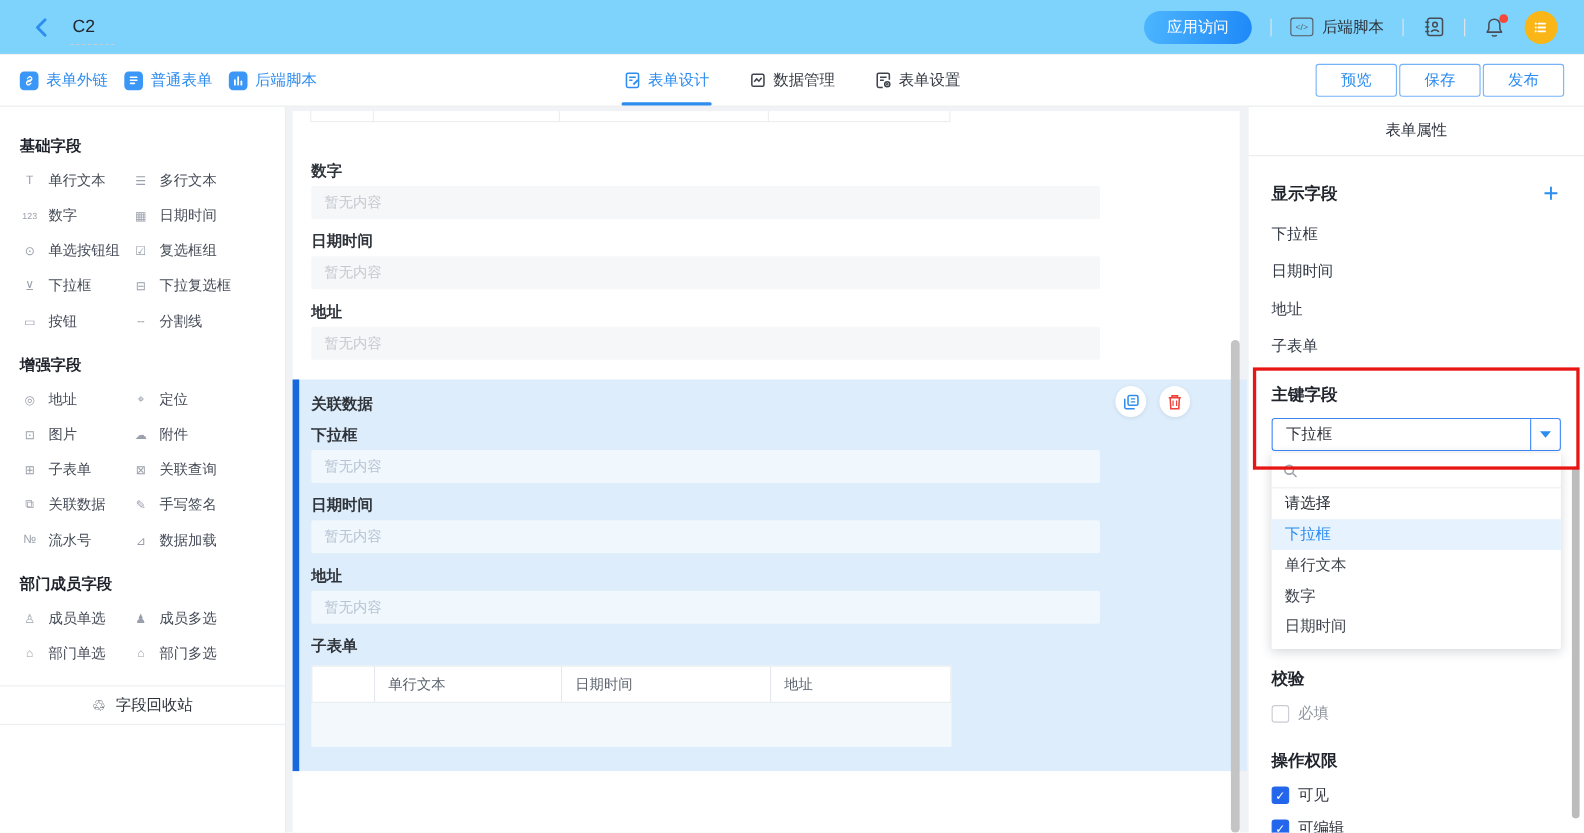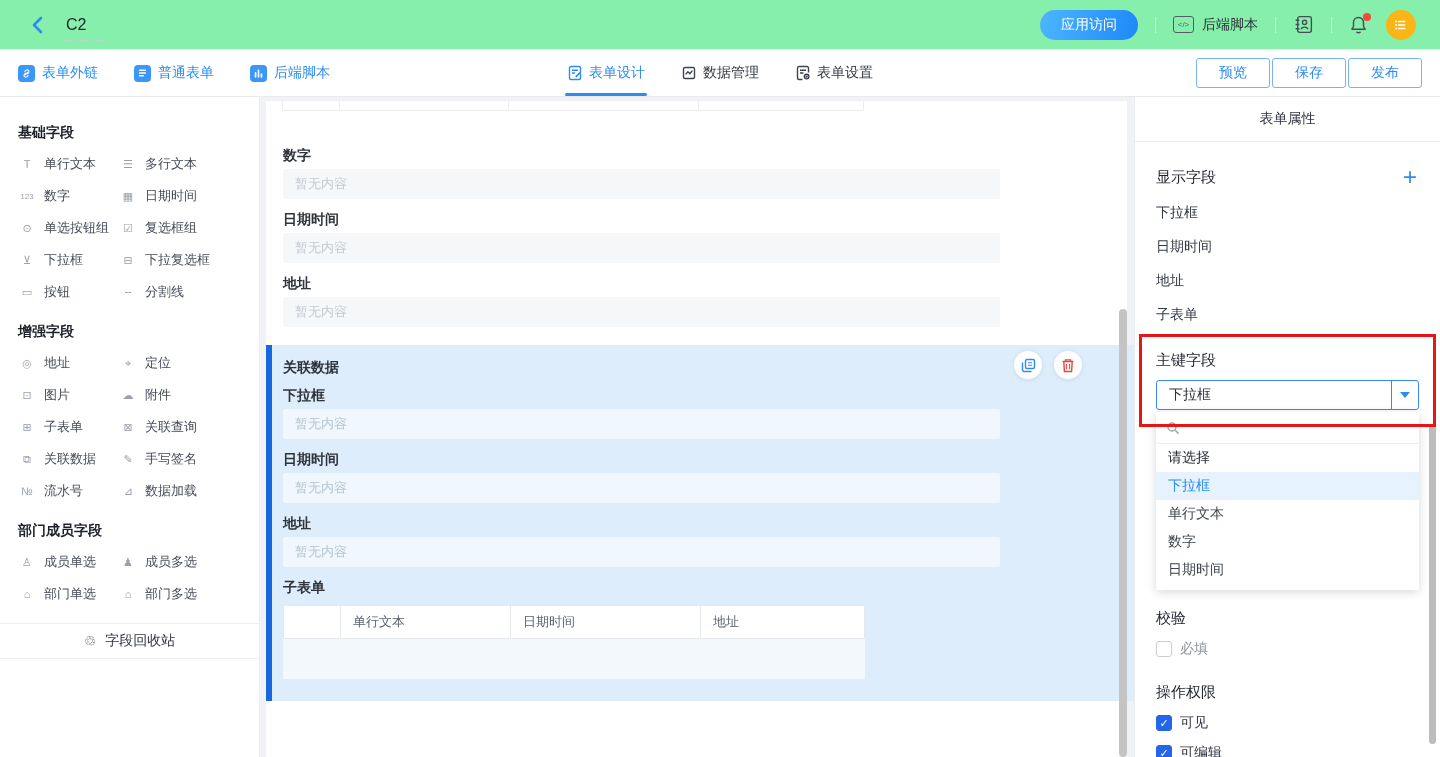--- a/index.html
+++ b/index.html
@@ -1,34 +1,34 @@
 <!DOCTYPE html>
 <html><head>
 <meta charset="utf-8">
 <style>
 *{margin:0;padding:0;box-sizing:border-box}
 html,body{width:1440px;height:757px;overflow:hidden;background:#fff;
   font-family:"Liberation Sans","DejaVu Sans",sans-serif;color:#303540}
 
-.hdr{height:50px;display:flex;align-items:center;padding:0 24px;border-bottom:1px solid #f0f1f3;background:#86efac;position:relative;z-index:20}
+.hdr{height:50px;display:flex;align-items:center;padding:0 24px;border-bottom:1px solid #f0f1f3;background:#7dd3fc;position:relative;z-index:20}
 .back-btn{width:26px;height:26px;display:flex;align-items:center;justify-content:center;cursor:pointer}
 .hdr-title-wrap{margin-left:16px;position:relative;padding-bottom:7px;margin-top:7px}
 .hdr-title{font-size:16px;color:#23262e}
 .title-dash{position:absolute;left:-2px;bottom:0;width:40px;border-bottom:1px dashed #c8ccd4}
 .hdr-right{margin-left:auto;display:flex;align-items:center}
 .pill{height:30px;padding:0 21px;border-radius:16px;background:linear-gradient(100deg,#4db6fe 0%,#1e88f8 100%);color:#fff;font-size:14px;display:flex;align-items:center;cursor:pointer}
 .hdr-div{width:1px;height:16px;background:#e4e6e9;margin:0 17px}
 .script-item{display:flex;align-items:center;gap:8px;font-size:14px;color:#2c3138;cursor:pointer}
 .code-badge{width:21px;height:17px;border:1px solid #565c66;border-radius:3px;font-size:8px;display:flex;align-items:center;justify-content:center;color:#565c66}
 .icon-btn{display:flex;align-items:center;justify-content:center;cursor:pointer;position:relative}
 .bell-dot{position:absolute;top:-2px;right:-3px;width:8px;height:8px;border-radius:50%;background:#f5483b}
 .avatar{width:30px;height:30px;border-radius:50%;background:#f9b616;display:flex;align-items:center;justify-content:center;margin-left:18px;cursor:pointer}
 
 .bar{height:47px;display:flex;align-items:center;border-bottom:1px solid #e9eaec;background:#fff;padding:0 18px;position:relative;z-index:15}
-.bar-left{display:flex;gap:36px}
+.bar-left{display:flex;gap:15px}
 .blink{display:flex;align-items:center;gap:7px;color:#2d8cf0;font-size:14px;cursor:pointer}
 .bicon{width:17px;height:17px;border-radius:4px;background:#3b97f7;display:flex;align-items:center;justify-content:center}
 .bar-tabs{position:absolute;left:50%;transform:translateX(-50%);display:flex;gap:36px;height:100%;top:0}
 .btab{display:flex;align-items:center;gap:6px;font-size:14px;color:#343a43;height:100%;position:relative;cursor:pointer}
 .btab.active{color:#2d8cf0}
 .btab.active::after{content:"";position:absolute;left:-2px;right:-2px;bottom:0;height:3px;background:#2d8cf0;border-radius:2px}
 .bar-actions{margin-left:auto;display:flex;gap:2px}
 .obtn{width:74px;height:30px;border:1px solid #74b3f8;border-radius:3px;background:#fff;color:#2d8cf0;font-size:14px;display:flex;align-items:center;justify-content:center;cursor:pointer}
 
 .body{display:flex;height:660px;background:#f0f2f5}
@@ -66,21 +66,21 @@
 .st-body{height:40px;background:#f3f8fd}
 .canvas-scrollbar{position:absolute;top:212px;bottom:0;right:7px;width:8px;border-radius:4px;background:#c4c4c4;cursor:pointer}
 
 .rpanel{width:306px;flex:none;background:#fff;border-left:1px solid #ebedf0;position:relative;overflow:hidden}
 .rtabs{height:45px;display:flex;border-bottom:1px solid #ececec}
 .rtab{flex:1;display:flex;align-items:center;justify-content:center;font-size:14px;color:#303540;position:relative;cursor:pointer}
 .rtab.active{color:#2d8cf0}
 .rtab.active::after{content:"";position:absolute;bottom:0;left:50%;transform:translateX(-50%);width:76px;height:3px;background:#2d8cf0}
 .rbody{padding:0 21px;font-size:14px}
 .sec-row{display:flex;justify-content:space-between;align-items:center;margin-top:26px}
-.rtitle{font-weight:normal;font-size:15px;color:#1f232b;line-height:16px}
+.rtitle{font-weight:bold;font-size:15px;color:#1f232b;line-height:16px}
 .plus{color:#2d8cf0;font-size:24px;font-weight:300;line-height:18px;cursor:pointer;margin-right:2px}
 .ditem{margin-top:18px;line-height:16px;color:#333a45;cursor:pointer}
 .mt30{margin-top:30px}
 .pk-select{margin-top:12px;height:30px;border:1px solid #3d87f5;border-radius:3px;display:flex;align-items:center;background:#fff;cursor:pointer}
 .pk-value{flex:1;padding-left:12px;color:#2f333c}
 .pk-caret-box{width:27px;align-self:stretch;border-left:1px solid #3d87f5;display:flex;align-items:center;justify-content:center}
 .caret{width:0;height:0;border-left:5px solid transparent;border-right:5px solid transparent;border-top:6px solid #2d8cf0}
 .dd{margin-top:2px;background:#fff;border-radius:2px;box-shadow:0 2px 10px rgba(30,40,60,.18);position:relative;z-index:3;padding-bottom:6px}
 .dd-search{height:32px;display:flex;align-items:center;padding-left:10px;border-bottom:1px solid #ededed;cursor:text}
 .dd-opt{height:28px;display:flex;align-items:center;padding-left:12px;color:#3d434c;cursor:pointer}

